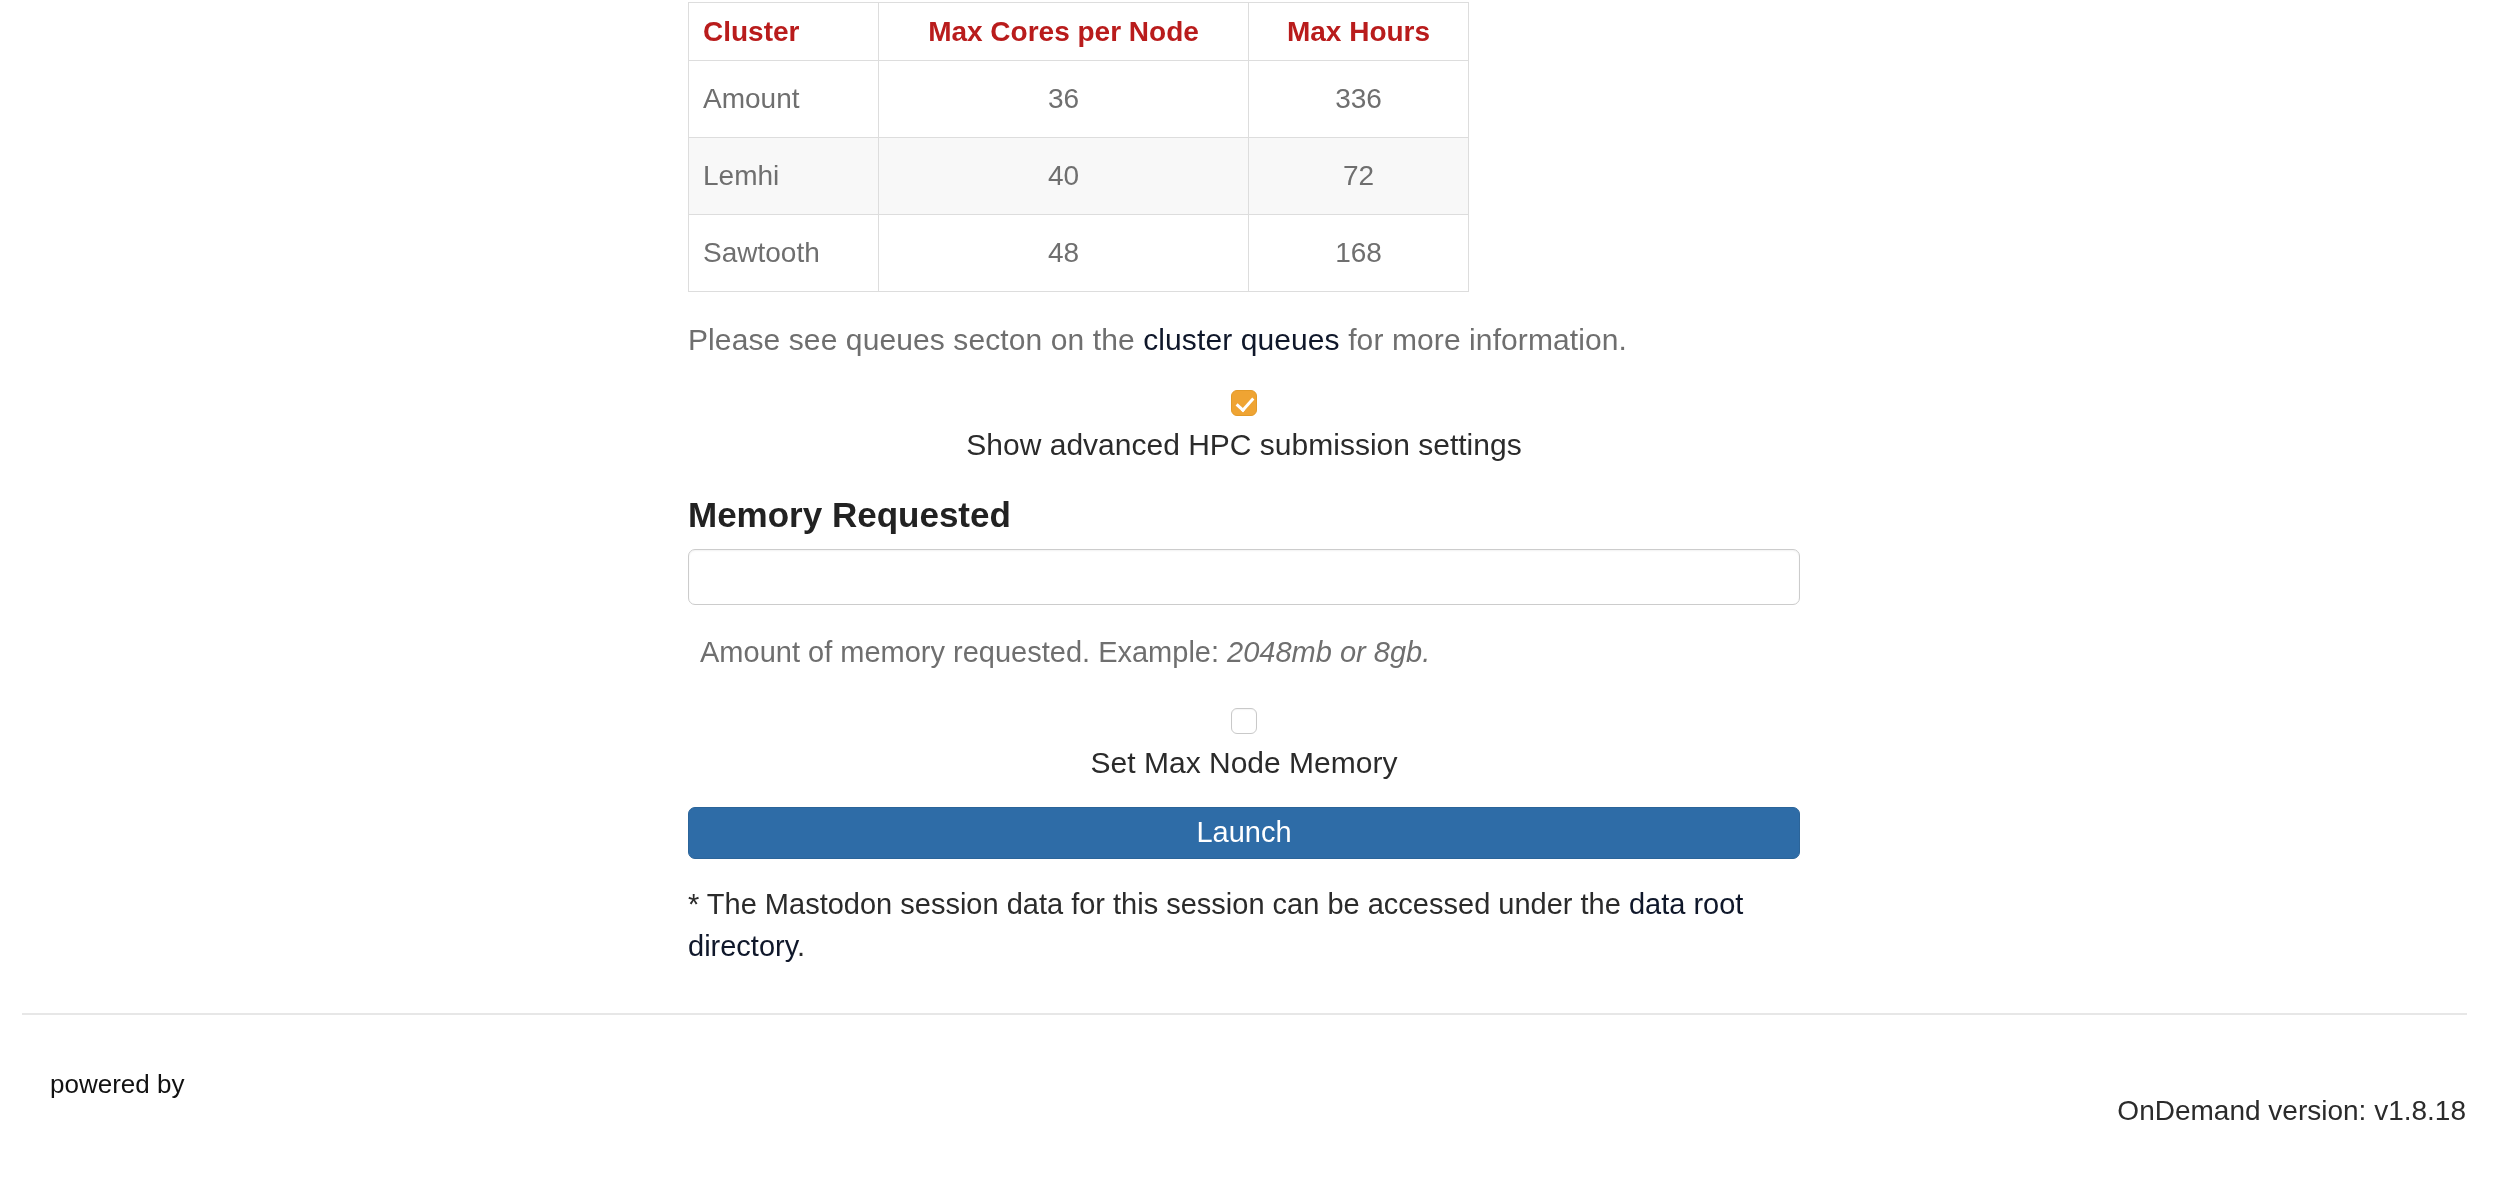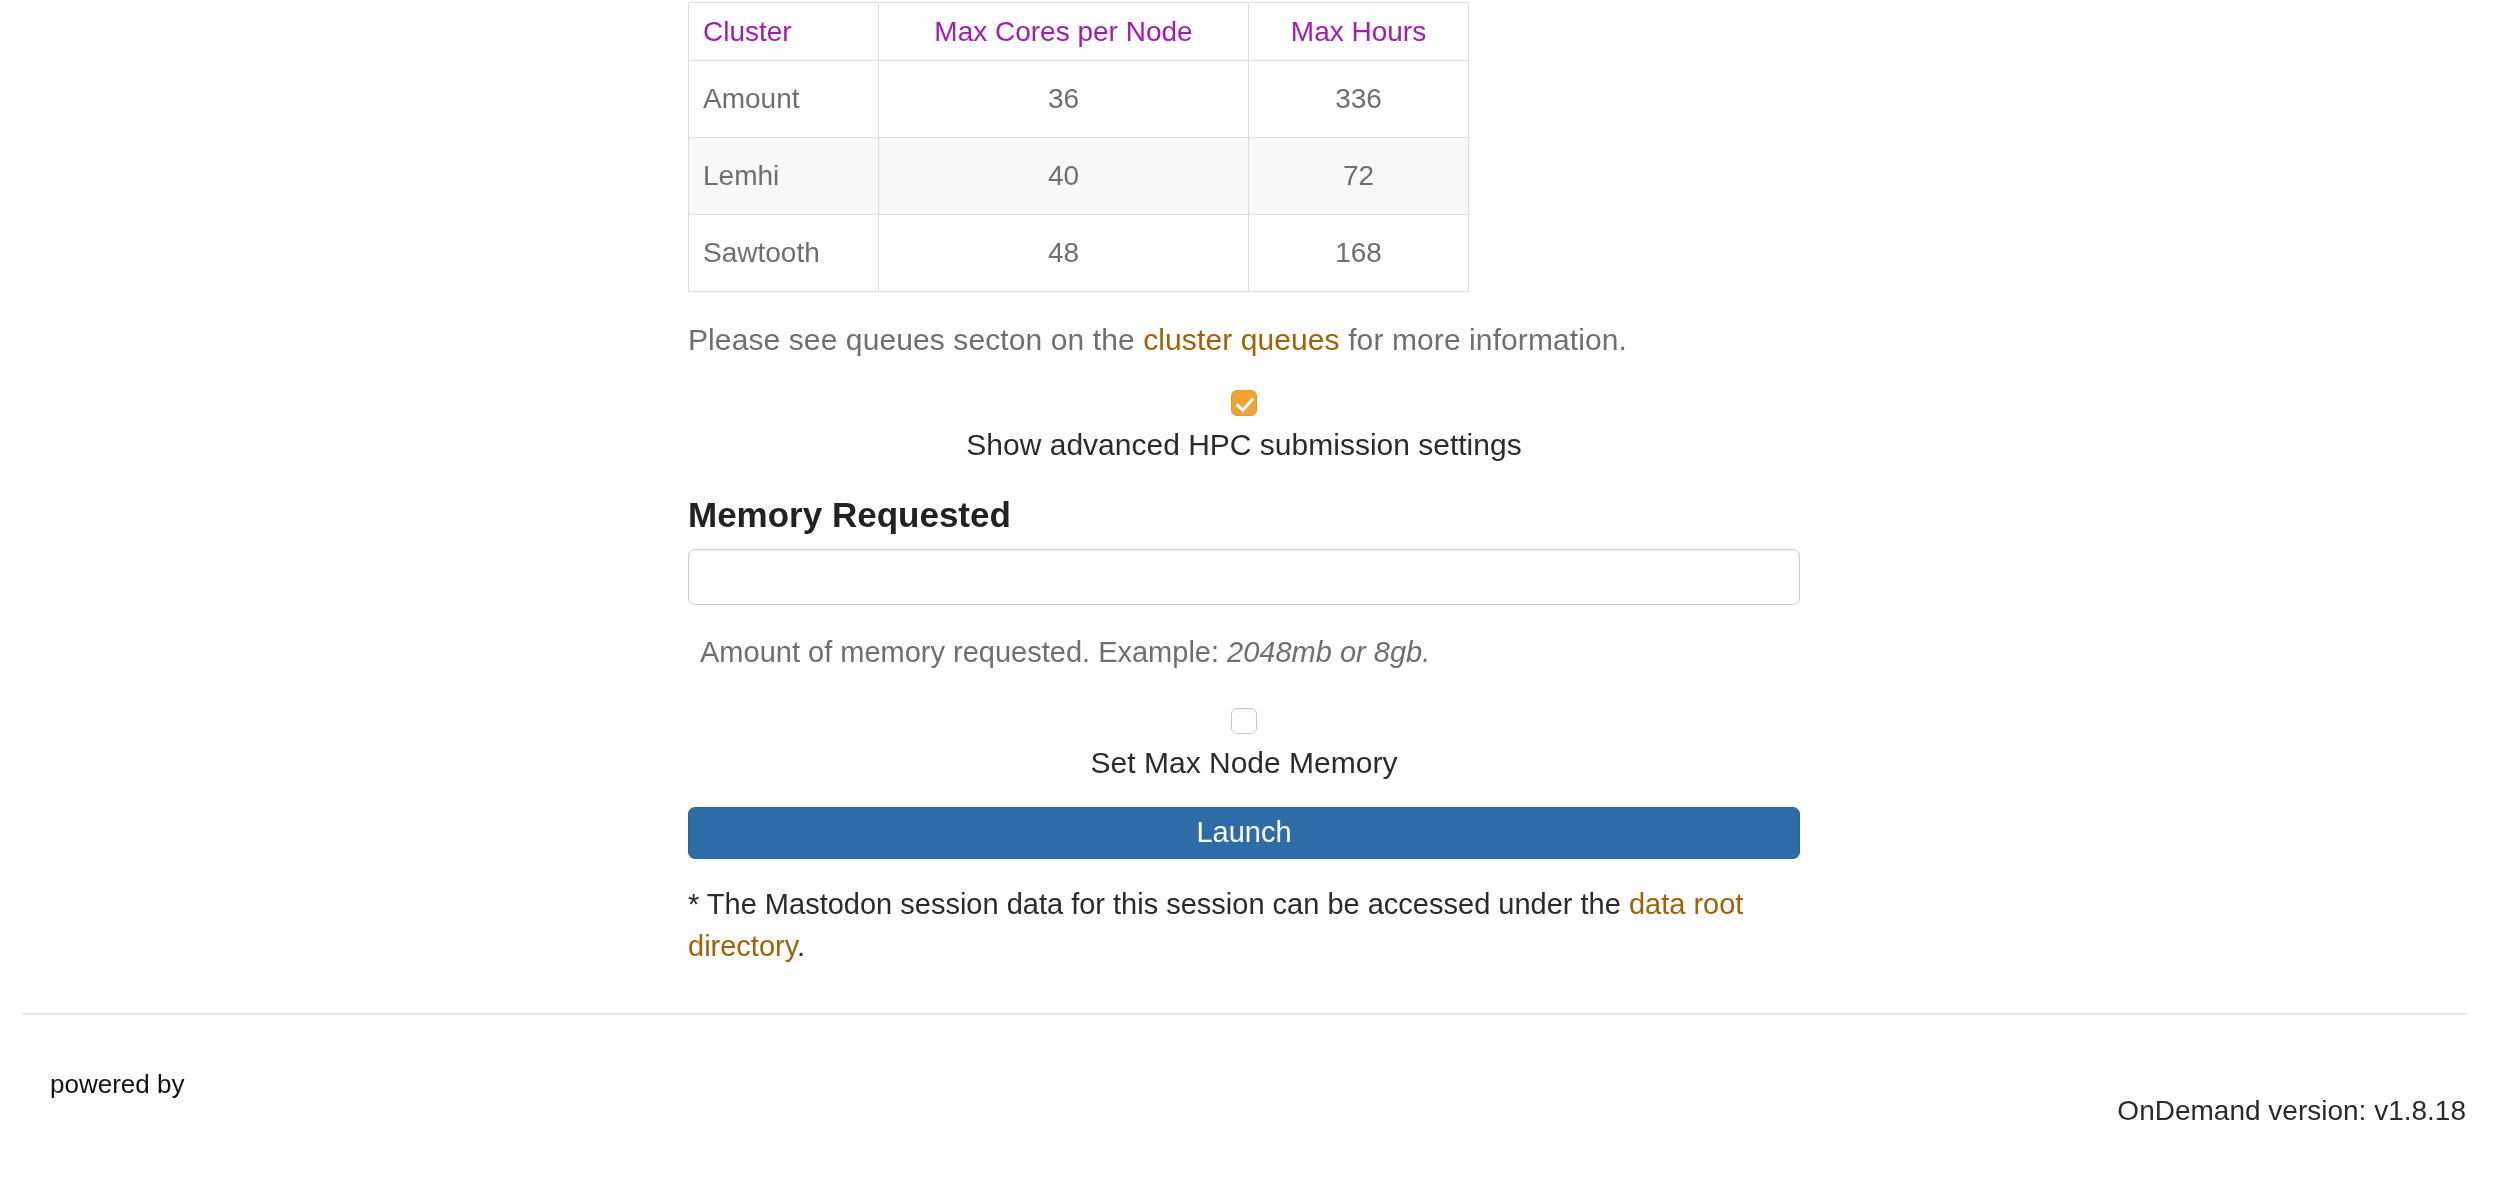--- a/index.html
+++ b/index.html
@@ -39,22 +39,22 @@
   .cluster-table th,
   .cluster-table td {
     border: 1px solid #dddddd;
     height: 77px;
     padding: 0 14px;
     font-size: 28px;
     color: #6f6f6f;
     vertical-align: middle;
   }
   .cluster-table th {
-    font-weight: normal;
-    color: #a21caf;
+    font-weight: bold;
+    color: #b91c1c;
     text-align: center;
     height: 58px;
   }
   .cluster-table th.left,
   .cluster-table td.left {
     text-align: left;
   }
   .cluster-table td.num {
     text-align: center;
   }
@@ -65,21 +65,21 @@
   
   .queues-note {
     margin: 0;
     padding-top: 26px;
     font-size: 30px;
     line-height: 1.45;
     color: #6f6f6f;
     letter-spacing: 0.1px;
   }
   a.link {
-    color: #a16207;
+    color: #0f172a;
     text-decoration: none;
   }
 
   
   .check-row {
     display: flex;
     align-items: center;
     gap: 14px;
     flex-direction: column;
   }

